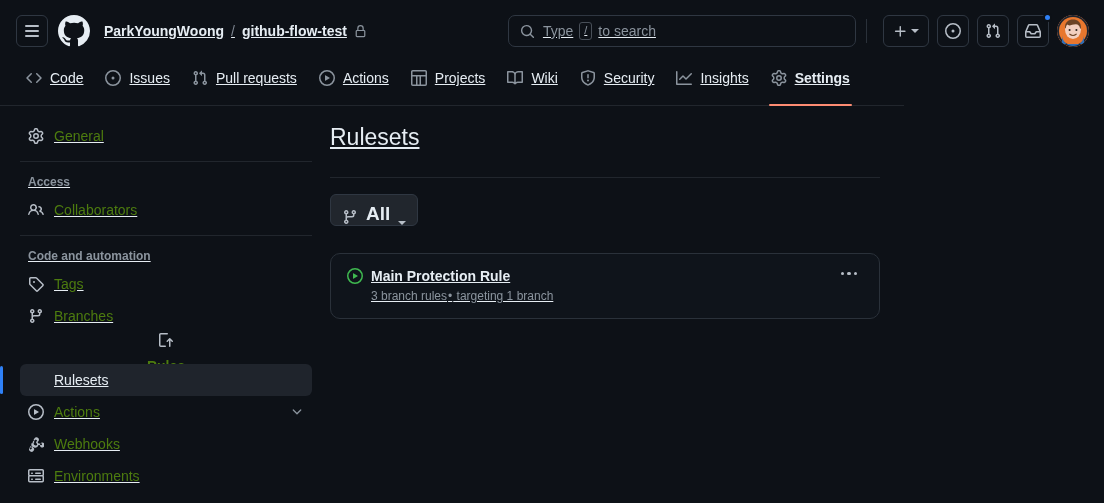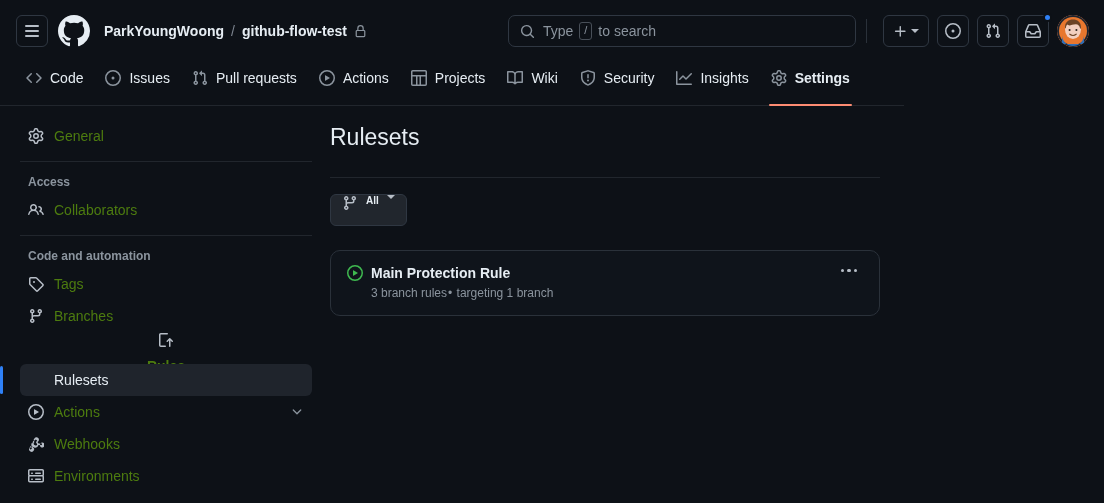--- a/index.html
+++ b/index.html
@@ -3,21 +3,21 @@
 <meta charset="utf-8">
 <style>
   * { box-sizing: border-box; margin: 0; padding: 0; }
   html, body {
     width: 1104px; height: 503px;
     background: #0d1117;
     font-family: "Liberation Sans", sans-serif;
     color: #e6edf3;
     overflow: hidden;
   }
-  .page { width: 904px; height: 503px; position: relative; }
+  .page { width: 904px; height: 503px; position: relative; text-decoration: underline; }
 
   
   .header {
     height: 62px;
     display: flex; align-items: center;
     padding: 0 16px;
     background: #0d1117;
     gap: 8px;
   }
   .icon-box {
@@ -124,22 +124,22 @@
     background: #238636; color: #fff;
     border: 1px solid rgba(240,246,252,0.1); border-radius: 6px;
     height: 32px; padding: 0 13px;
     display: flex; align-items: center; gap: 9px;
     font-size: 14px; font-weight: 600; white-space: nowrap;
   }
   .hr { height: 1px; background: #21262d; margin: 24px 0 16px; }
   .btn-filter {
     background: #21262d; border: 1px solid #2f3742; border-radius: 6px;
     height: 32px; padding: 0 11px;
-    display: inline-flex; align-items: flex-start; gap: 8px;
-    font-size: 10px; font-weight: 600; color: #e6edf3;
+    display: inline-flex; align-items: flex-end; gap: 8px;
+    font-size: 19px; font-weight: 600; color: #e6edf3;
   }
   .btn-filter svg { color: #b7bec7; }
 
   .card {
     margin-top: 24px;
     border: 1px solid #2a313a; border-radius: 10px;
     background: #0f141b;
     padding: 14px 16px 15px;
     display: flex; align-items: flex-start;
   }

